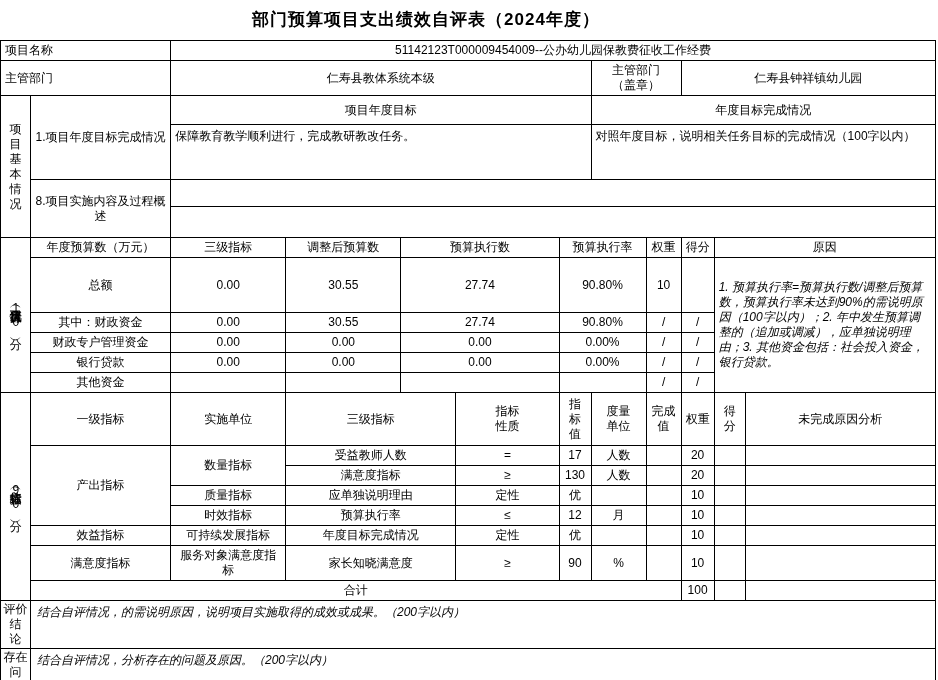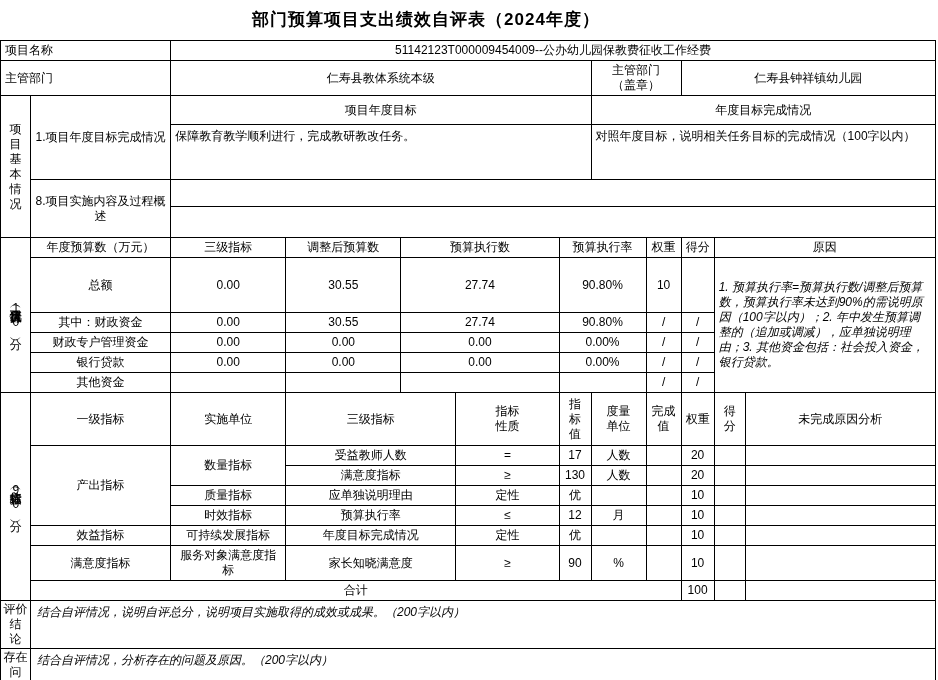--- a/index.html
+++ b/index.html
@@ -290,21 +290,21 @@
       <td class="c">100</td>
       <td class="c"></td>
       <td class="c"></td>
     </tr>
 
     <tr>
       <td class="c" style="height:30px; padding:1px">
         <div>评价结</div>
         <div>论</div>
       </td>
-      <td class="l italic" colspan="11" style="vertical-align:top; padding-top:4px; padding-left:6px;">结合自评情况，说明自评总分，说明项目实施取得的成效或成果。（200字以内）</td>
+      <td class="l italic" colspan="11" style="vertical-align:top; padding-top:4px; padding-left:6px;">结合自评情况，的需说明原因，说明项目实施取得的成效或成果。（200字以内）</td>
     </tr>
 
     <tr>
       <td class="c" style="height:30px; padding:1px">
         <div>存在问</div>
         <div>题</div>
       </td>
       <td class="l italic" colspan="11" style="vertical-align:top; padding-top:4px; padding-left:6px;">结合自评情况，分析存在的问题及原因。（200字以内）</td>
     </tr>
 

